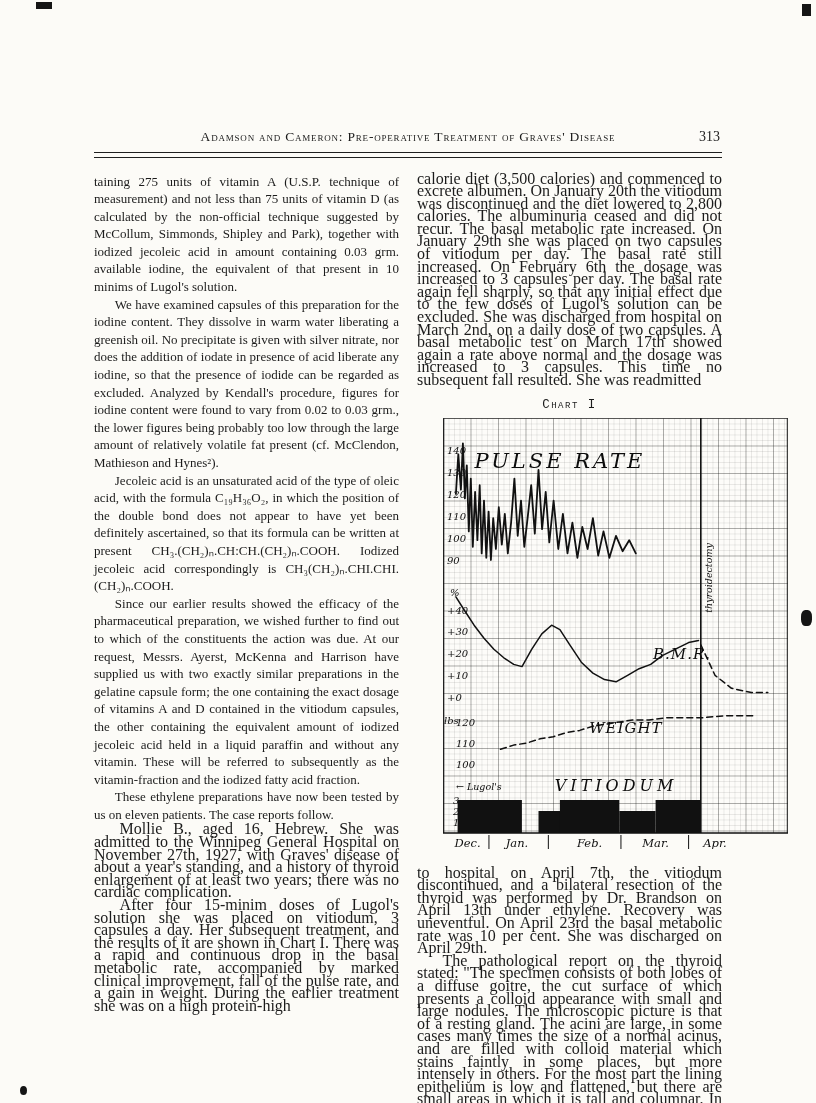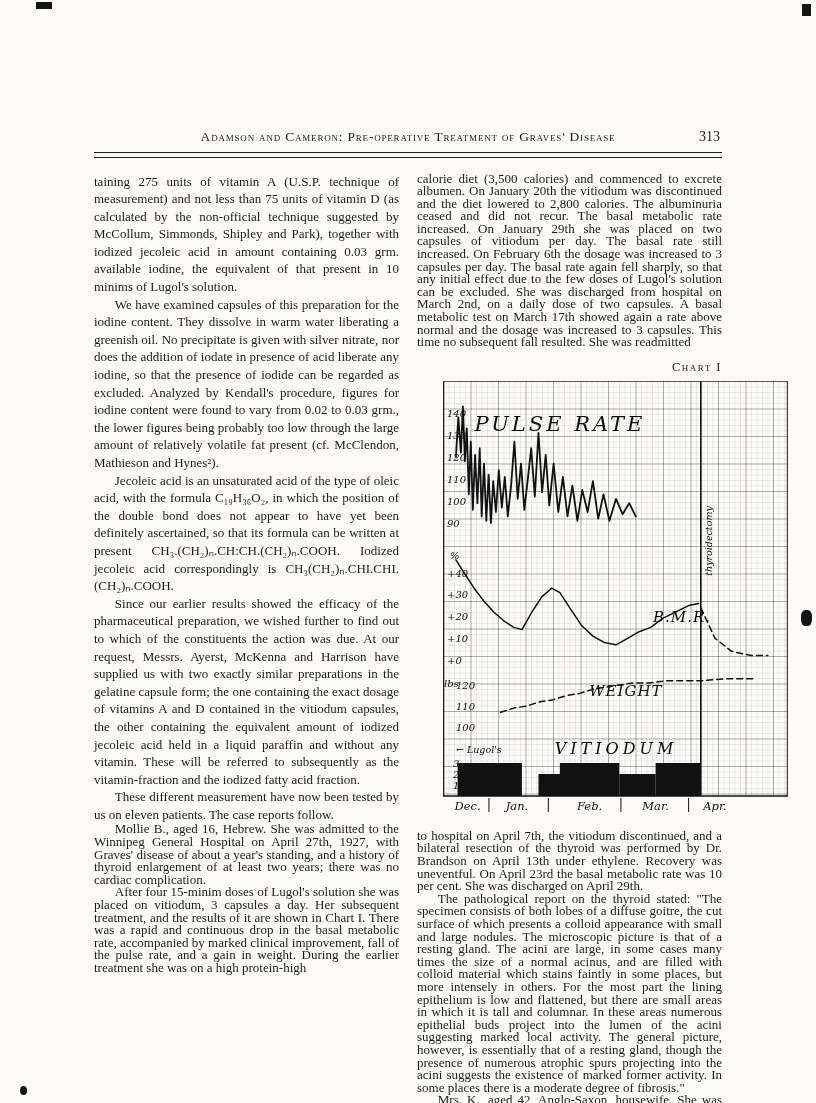--- a/index.html
+++ b/index.html
@@ -8,23 +8,23 @@
   .content{width:628px;margin:16px auto;padding-top:113px;}
   header.runhead{position:relative;text-align:center;font-variant:small-caps;
         letter-spacing:.8px;font-size:13.5px;white-space:nowrap;}
   .pageno{position:absolute;right:2px;top:0;font-size:14px;font-variant:normal;letter-spacing:0;}
   .rule{height:3.5px;border-top:1.6px solid #1f1f1f;border-bottom:1.2px solid #1f1f1f;
         margin:7px 0 15px;}
   .cols{display:flex;gap:18px;align-items:flex-start;}
   .col{width:305px;}
   .para{font-size:13px;line-height:17.6px;text-align:justify;text-indent:1.6em;margin:0;}
   .para.noindent{text-indent:0;}
-  .para.small{font-size:13px;line-height:12.6px;}
+  .para.small{font-size:16px;line-height:12.6px;}
   .case-head{font-variant:small-caps;font-weight:normal;font-size:12.5px;letter-spacing:1.5px;
-        text-align:right;margin:11px 0 6px;}
+        text-align:center;margin:11px 0 6px;font-family:Liberation Mono, monospace;}
   .chart-wrap{margin:4px 0 8px 26px;width:345px;}
   
   .tick{font:italic 10px "DejaVu Serif",serif;fill:#0e0e0e;}
   .month{font:italic 11.5px "DejaVu Serif",serif;fill:#0e0e0e;}
   .hand{font-family:"DejaVu Serif",serif;font-style:italic;fill:#0c0c0c;}
   .hand.big{font-size:21px;letter-spacing:3px;}
   .hand.med{font-size:15px;letter-spacing:1px;}
   .hand.sp{letter-spacing:4px;font-size:16px;}
   .hand.tiny{font-size:9.5px;}
   
@@ -50,22 +50,22 @@
     </header>
     <div class="rule"></div>
 
     <main class="cols">
       <section class="col">
         <div>
             <p class="para noindent">taining 275 units of vitamin A (U.S.P. technique of measurement) and not less than 75 units of vitamin D (as calculated by the non-official technique suggested by McCollum, Simmonds, Shipley and Park), together with iodized jecoleic acid in amount containing 0.03 grm. available iodine, the equivalent of that present in 10 minims of Lugol's solution.</p>
             <p class="para">We have examined capsules of this preparation for the iodine content.  They dissolve in warm water liberating a greenish oil.  No precipitate is given with silver nitrate, nor does the addition of iodate in presence of acid liberate any iodine, so that the presence of iodide can be regarded as excluded.  Analyzed by Kendall's procedure, figures for iodine content were found to vary from 0.02 to 0.03 grm., the lower figures being probably too low through the large amount of relatively volatile fat present (cf. McClendon, Mathieson and Hynes²).</p>
             <p class="para">Jecoleic acid is an unsaturated acid of the type of oleic acid, with the formula C₁₉H₃₆O₂, in which the position of the double bond does not appear to have yet been definitely ascertained, so that its formula can be written at present CH₃.(CH₂)ₙ.CH:CH.(CH₂)ₙ.COOH.  Iodized jecoleic acid correspondingly is CH₃(CH₂)ₙ.CHI.CHI.(CH₂)ₙ.COOH.</p>
             <p class="para">Since our earlier results showed the efficacy of the pharmaceutical preparation, we wished further to find out to which of the constituents the action was due.  At our request, Messrs. Ayerst, McKenna and Harrison have supplied us with two exactly similar preparations in the gelatine capsule form; the one containing the exact dosage of vitamins A and D contained in the vitiodum capsules, the other containing the equivalent amount of iodized jecoleic acid held in a liquid paraffin and without any vitamin.  These will be referred to subsequently as the vitamin-fraction and the iodized fatty acid fraction.</p>
-            <p class="para">These different measurement have now been tested by us on eleven patients.  The case reports follow.</p>
-            <p class="para small">Mollie B., aged 16, Hebrew.  She was admitted to the Winnipeg General Hospital on April 27th, 1927, with Graves' disease of about a year's standing, and a history of thyroid enlargement of at least two years; there was no cardiac complication.</p>
+            <p class="para">These ethylene preparations have now been tested by us on eleven patients.  The case reports follow.</p>
+            <p class="para small">Mollie B., aged 16, Hebrew.  She was admitted to the Winnipeg General Hospital on November 27th, 1927, with Graves' disease of about a year's standing, and a history of thyroid enlargement of at least two years; there was no cardiac complication.</p>
             <p class="para small">After four 15-minim doses of Lugol's solution she was placed on vitiodum, 3 capsules a day.  Her subsequent treatment, and the results of it are shown in Chart I. There was a rapid and continuous drop in the basal metabolic rate, accompanied by marked clinical improvement, fall of the pulse rate, and a gain in weight.  During the earlier treatment she was on a high protein-high</p>
           </div>
       </section>
 
       <section class="col">
         <div>
             <p class="para small noindent">calorie diet (3,500 calories) and commenced to excrete albumen.  On January 20th the vitiodum was discontinued and the diet lowered to 2,800 calories.  The albuminuria ceased and did not recur.  The basal metabolic rate increased.  On January 29th she was placed on two capsules of vitiodum per day.  The basal rate still increased.  On February 6th the dosage was increased to 3 capsules per day.  The basal rate again fell sharply, so that any initial effect due to the few doses of Lugol's solution can be excluded.  She was discharged from hospital on March 2nd, on a daily dose of two capsules. A basal metabolic test on March 17th showed again a rate above normal and the dosage was increased to 3 capsules. This time no subsequent fall resulted.  She was readmitted</p>
           </div>
         <h4 class="case-head">Chart I</h4>
 

